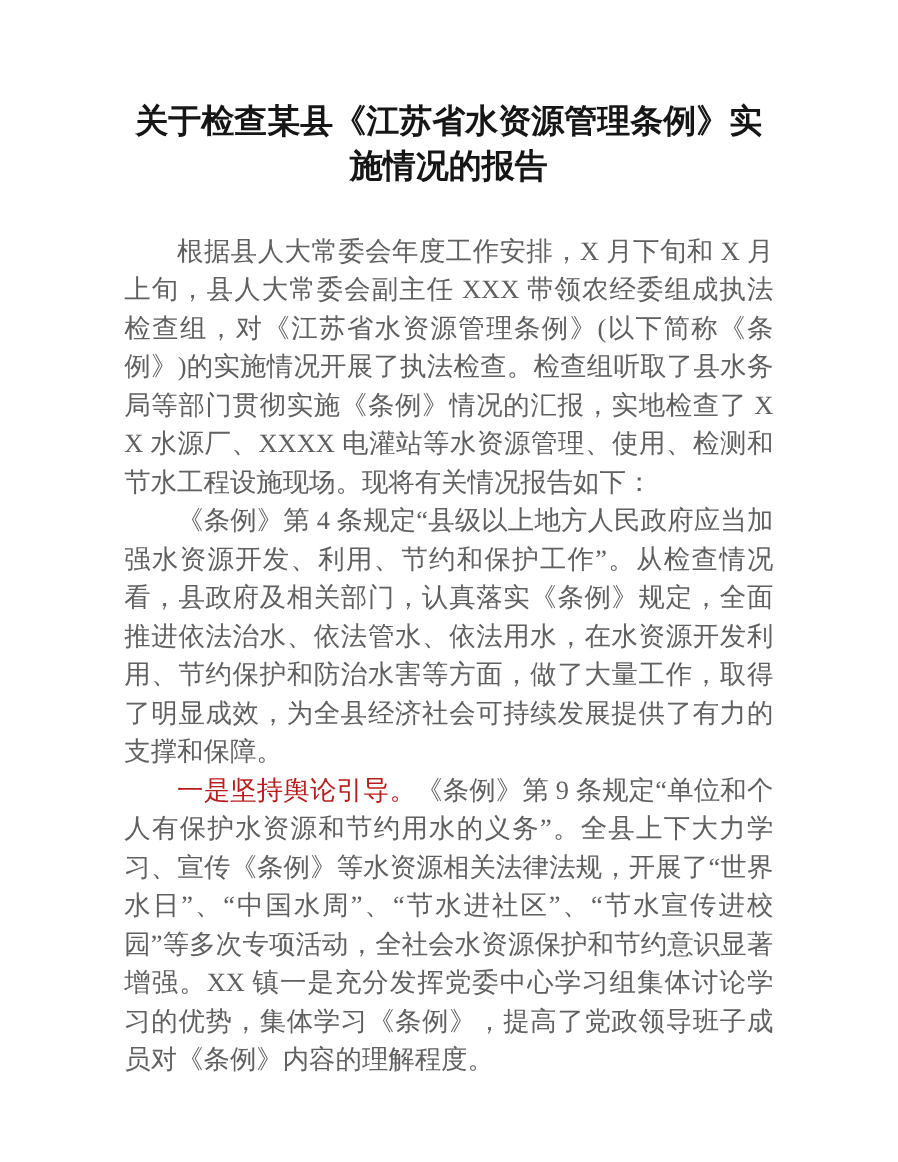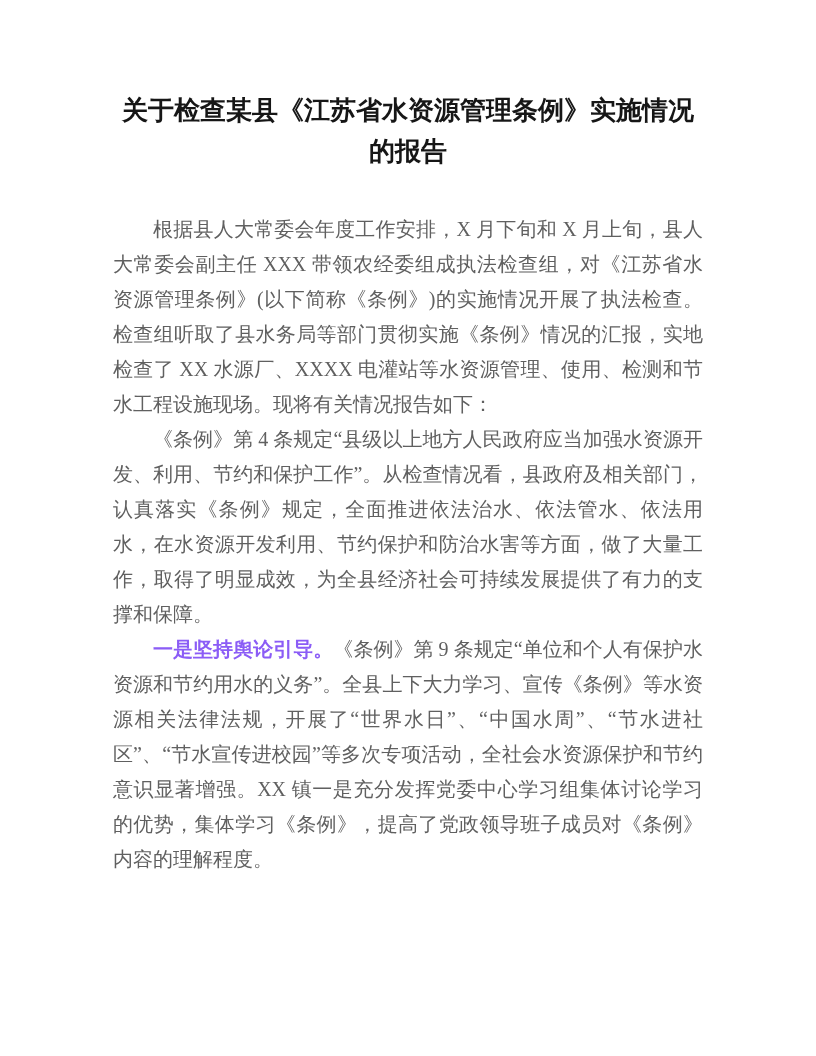--- a/index.html
+++ b/index.html
@@ -15,47 +15,47 @@
   }
   .page {
     box-sizing: border-box;
     width: 816px;
     height: 1056px;
     background: #ffffff;
     padding: 90px 113px 0 113px;
   }
   .doc-title {
     margin: 0 0 40px 0;
-    font-size: 26px;
+    font-size: 30px;
     line-height: 41px;
     font-weight: 700;
     text-align: center;
     color: #161616;
     font-family: "Liberation Serif", serif;
   }
   .doc-body {
     width: 590px;
   }
   .para {
     margin: 0;
-    font-size: 20px;
+    font-size: 24px;
     line-height: 35px;
     text-align: justify;
     text-indent: 2em;
     color: #606060;
     font-family: "Liberation Serif", serif;
     word-break: break-all;
   }
   .para.heading {
     font-weight: 700;
     color: #2b2b2b;
   }
   .lead {
-    font-weight: 700;
-    color: #8b5cf6;
+    font-weight: 400;
+    color: #b91c1c;
   }
 </style>
 </head>
 <body>
 
 <div class="page">
   <h1 class="doc-title">关于检查某县《江苏省水资源管理条例》实施情况的报告</h1>
 
   <div class="doc-body">
 

